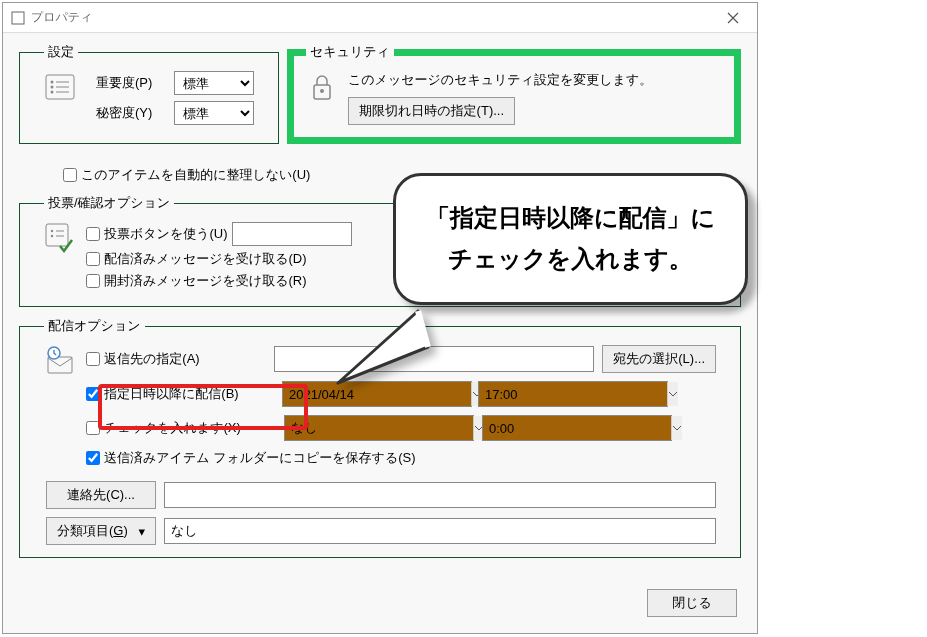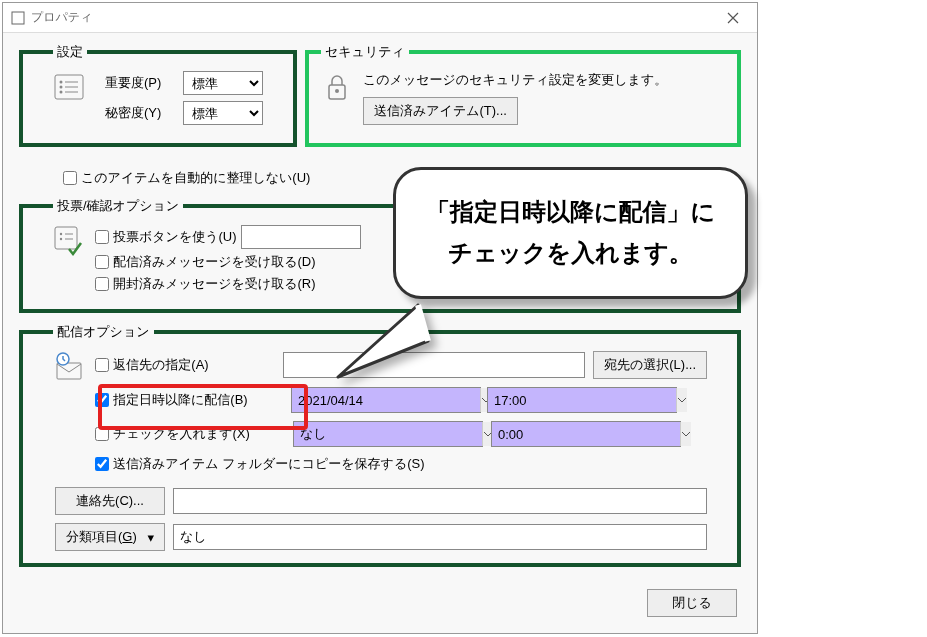--- a/index.html
+++ b/index.html
@@ -43,23 +43,23 @@
       align-items: center;
       justify-content: center;
       color: #666;
       font-size: 16px;
     }
     .content {
       padding: 10px 16px;
       background: #f8f8f8;
     }
     fieldset {
-      border: 4px solid #14532d;
+      border: 1px solid #14532d;
       margin-bottom: 10px;
-      padding: 10px 30px 12px;
+      padding: 10px 24px 12px;
       background: #f8f8f8;
     }
     legend {
       font-size: 13px;
       padding: 0 4px;
       color: #000;
     }
     .settings-icon, .voting-icon, .delivery-icon, .security-icon {
       width: 32px;
       height: 32px;
@@ -96,21 +96,21 @@
       border: 1px solid #999;
       background: #eee;
       padding: 4px 10px;
       font-family: inherit;
       font-size: 13px;
       cursor: pointer;
     }
     .combobox {
       display: inline-flex;
       border: 1px solid #888;
-      background: #c4b5fd;
+      background: #a16207;
       height: 26px;
       align-items: stretch;
     }
     .combobox input {
       border: none;
       outline: none;
       padding: 0 6px;
       font-family: inherit;
       font-size: 13px;
       background: transparent;
@@ -145,21 +145,21 @@
       display: flex;
       gap: 8px;
     }
     .col-settings {
       flex: 0 0 240px;
     }
     .col-security {
       flex: 1;
     }
     fieldset.security {
-      border: 4px solid #22c55e;
+      border: 7px solid #22c55e;
       padding: 10px 12px 12px;
     }
     .highlight-box {
       position: absolute;
       border: 4px solid #e52020;
       border-radius: 4px;
       z-index: 5;
       pointer-events: none;
     }
     .callout {
@@ -247,21 +247,21 @@
         <div style="display:flex;gap:10px;align-items:flex-start">
           <div class="security-icon">
             <svg width="32" height="32" viewBox="0 0 32 32">
                 <rect x="8" y="14" width="16" height="14" rx="2" fill="none" stroke="#888" stroke-width="1.5"></rect>
                 <path d="M11 14 v-4 a5 5 0 0 1 10 0 v4" fill="none" stroke="#888" stroke-width="1.5"></path>
                 <circle cx="16" cy="20" r="2" fill="#888"></circle>
               </svg>
           </div>
           <div>
             <div class="security-text">このメッセージのセキュリティ設定を変更します。</div>
-            <button>送信済みアイテム(T)...</button>
+            <button>期限切れ日時の指定(T)...</button>
           </div>
         </div>
       </fieldset>
     </div>
 
     <div class="checkbox-row" style="margin-left:44px;margin-top:12px;margin-bottom:10px">
       <input type="checkbox" style="">
       <span>このアイテムを自動的に整理しない(U)</span>
     </div>
 
@@ -386,21 +386,21 @@
     </fieldset>
 
   </div>
 
   <div class="footer">
     <button style="width:90px">閉じる</button>
   </div>
 
   <div class="highlight-box" style="left:95px; top:381px; width:210px; height:46px"></div>
 
-  <div class="callout" style="left:390px; top:164px">
+  <div class="callout" style="left:390px; top:170px">
     <div class="callout-bubble">
       <div>「指定日時以降に配信」に</div>
       <div>チェックを入れます。</div>
     </div>
     <svg width="100" height="90" style="position:absolute;left:-60px;top:130px;filter:drop-shadow(6px 6px 4px rgba(0,0,0,0.3))">
       <path d="M 85 8 L 5 80 L 95 44 Z" fill="#fff" stroke="#333" stroke-width="3" stroke-linejoin="round"></path>
       <path d="M 85 8 L 95 44" stroke="#fff" stroke-width="6"></path>
     </svg>
   </div>
 

